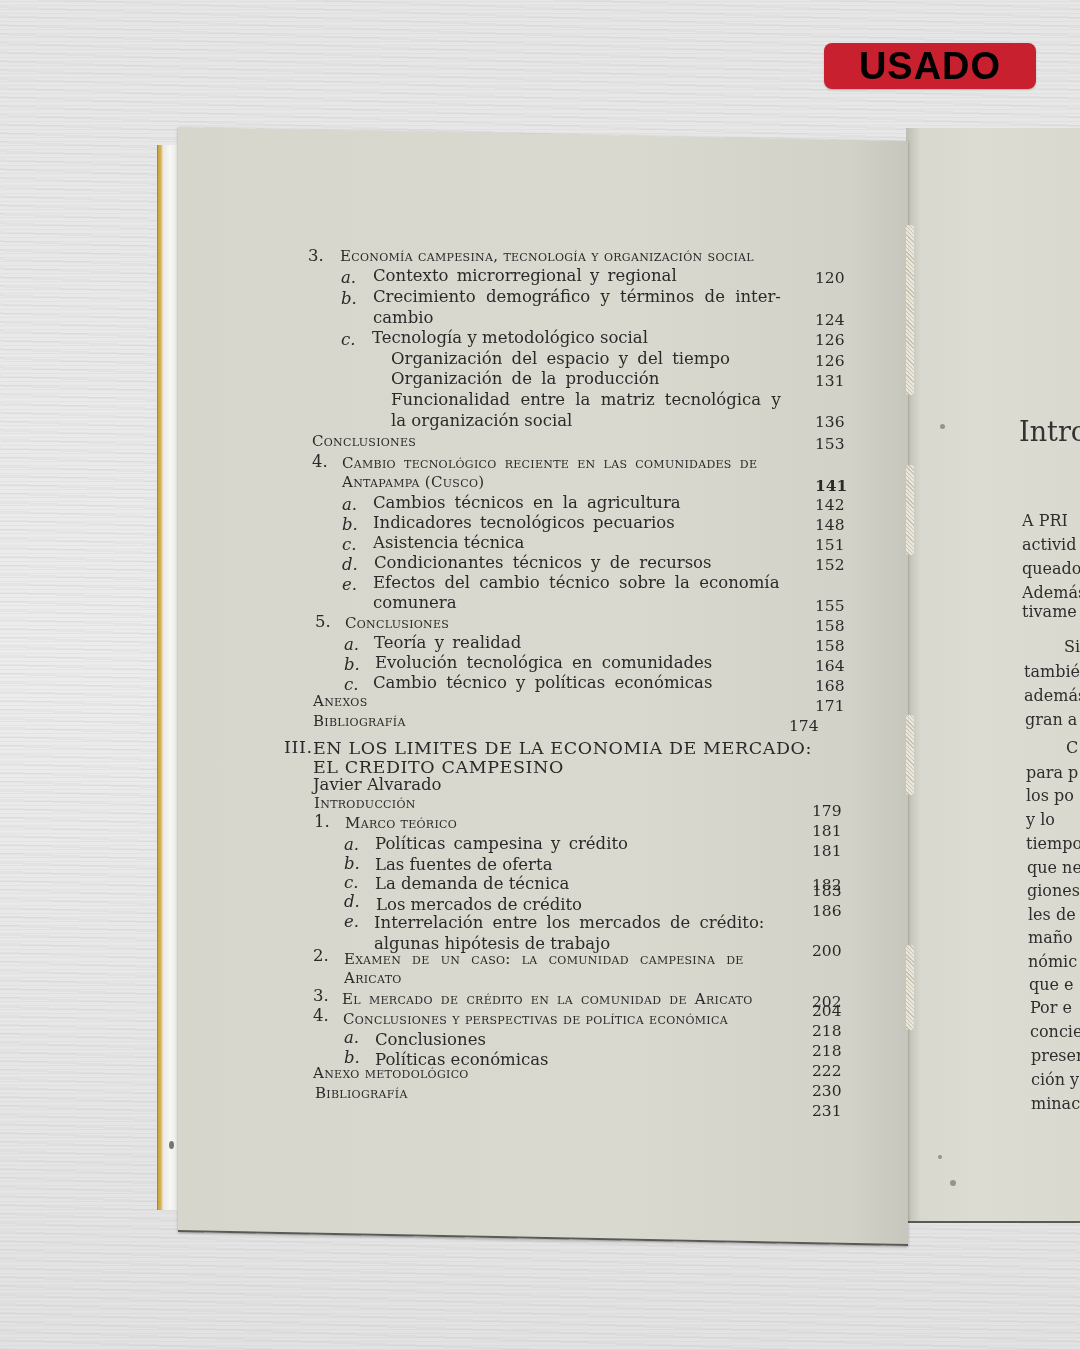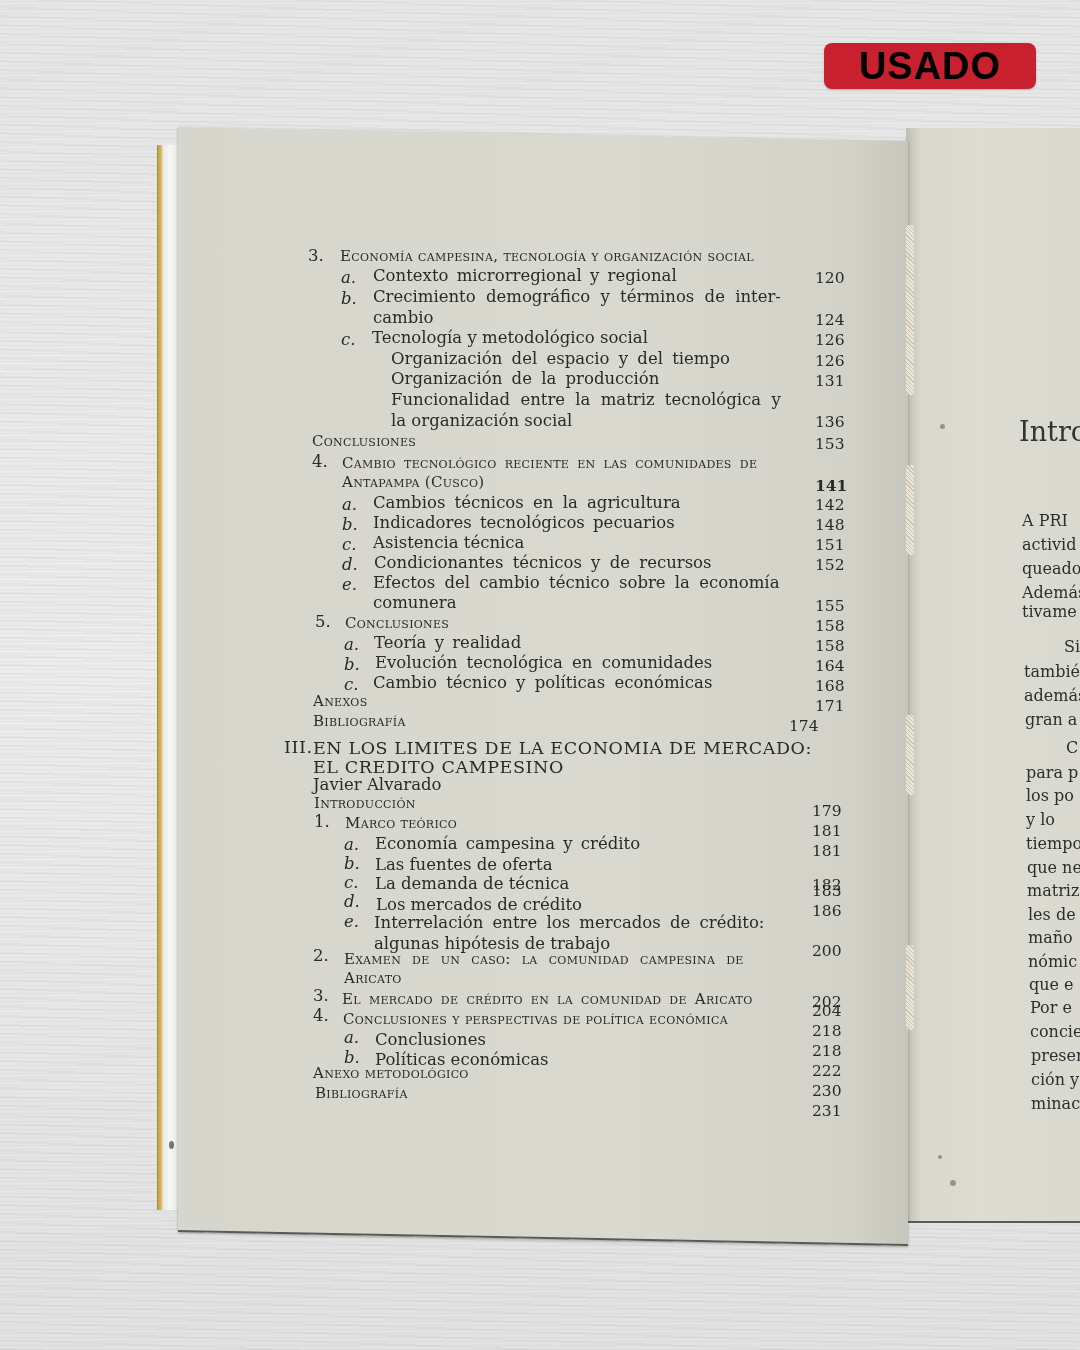--- a/index.html
+++ b/index.html
@@ -162,21 +162,21 @@
   <span class="line" style="left:313px;top:775px;">Javier Alvarado</span>
 
   <span class="line sc" style="left:314px;top:794px;">Introducción</span>
   <span class="num" style="left:812px;top:802px;">179</span>
 
   <span class="line" style="left:314px;top:812px;">1.</span>
   <span class="line sc" style="left:345px;top:814px;">Marco teórico</span>
   <span class="num" style="left:812px;top:822px;">181</span>
 
   <span class="line it" style="left:344px;top:835px;">a.</span>
-  <span class="line" style="left:375px;top:834px;word-spacing:3px;">Economía campesina y crédito</span>
+  <span class="line" style="left:375px;top:834px;word-spacing:3px;">Políticas campesina y crédito</span>
   <span class="num" style="left:812px;top:842px;">181</span>
 
   <span class="line it" style="left:344px;top:854px;">b.</span>
   <span class="line" style="left:375px;top:855px;">Las fuentes de oferta</span>
   <span class="num" style="left:812px;top:862px;margin-top:14px;">182</span>
 
   <span class="line it" style="left:344px;top:873px;">c.</span>
   <span class="line" style="left:375px;top:874px;">La demanda de técnica</span>
   <span class="num" style="left:812px;top:882px;">183</span>
 
@@ -229,21 +229,21 @@
   <span class="right-text" style="left:1064px;top:637px;">Si</span>
   <span class="right-text" style="left:1024px;top:662px;">tambié</span>
   <span class="right-text" style="left:1024px;top:686px;">además</span>
   <span class="right-text" style="left:1025px;top:710px;">gran a</span>
   <span class="right-text" style="left:1066px;top:738px;">C</span>
   <span class="right-text" style="left:1026px;top:763px;">para p</span>
   <span class="right-text" style="left:1026px;top:786px;">los po</span>
   <span class="right-text" style="left:1026px;top:810px;">y lo</span>
   <span class="right-text" style="left:1026px;top:834px;">tiempo</span>
   <span class="right-text" style="left:1027px;top:858px;">que ne</span>
-  <span class="right-text" style="left:1027px;top:881px;">matriz</span>
+  <span class="right-text" style="left:1027px;top:881px;">giones</span>
   <span class="right-text" style="left:1028px;top:905px;">les de</span>
   <span class="right-text" style="left:1028px;top:928px;">maño</span>
   <span class="right-text" style="left:1028px;top:952px;">nómic</span>
   <span class="right-text" style="left:1029px;top:975px;">que e</span>
   <span class="right-text" style="left:1030px;top:998px;">Por e</span>
   <span class="right-text" style="left:1030px;top:1022px;">concie</span>
   <span class="right-text" style="left:1031px;top:1046px;">presen</span>
   <span class="right-text" style="left:1031px;top:1070px;">ción y</span>
   <span class="right-text" style="left:1031px;top:1094px;">minac</span>
 </div>

